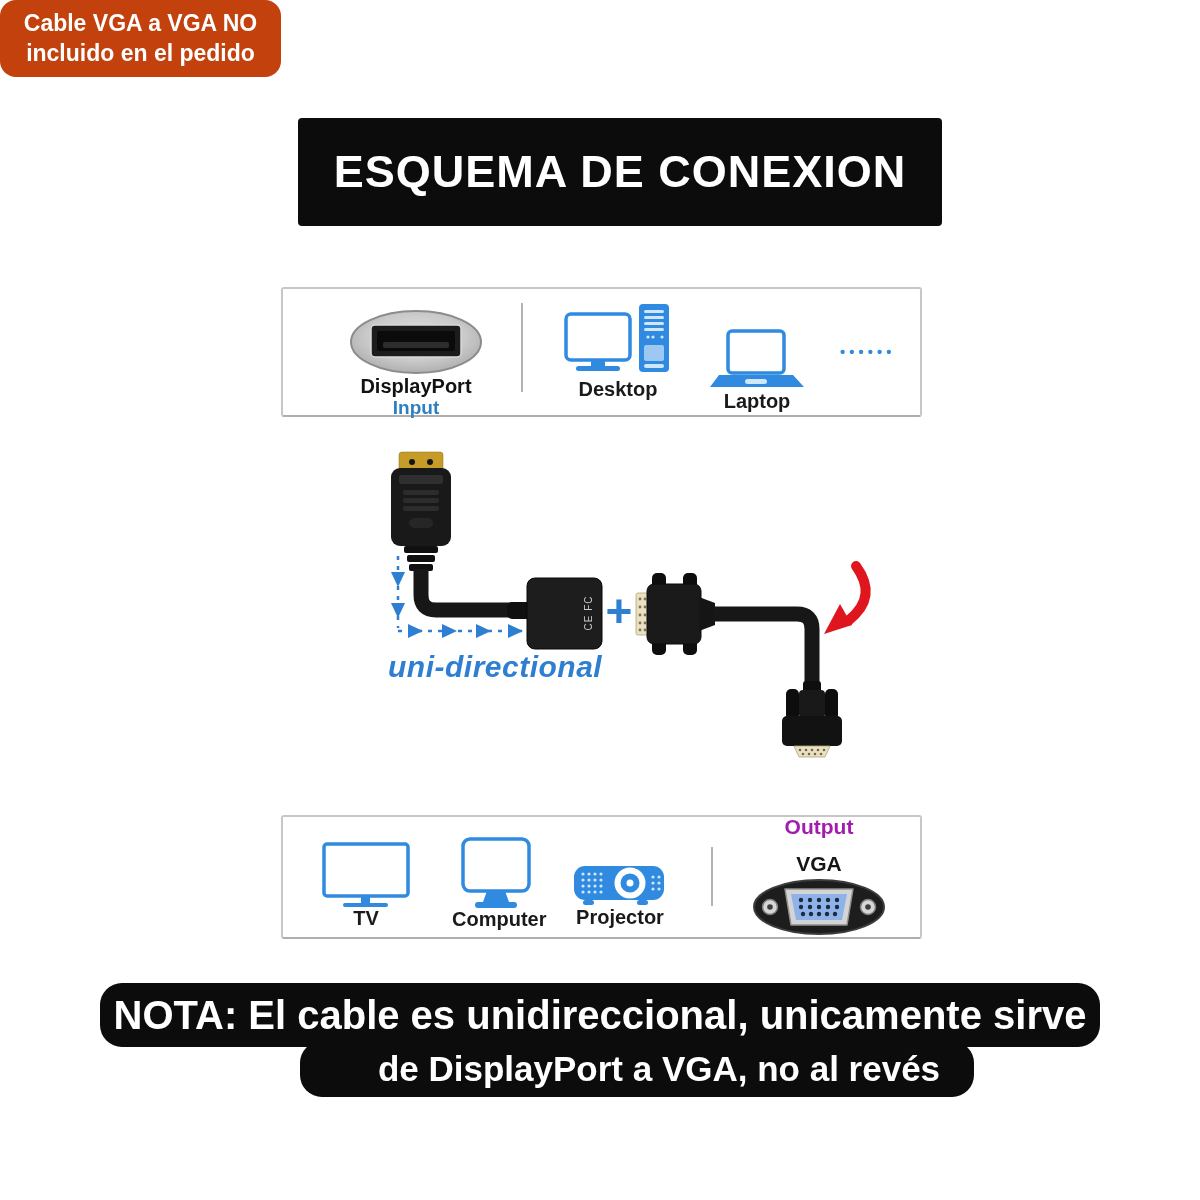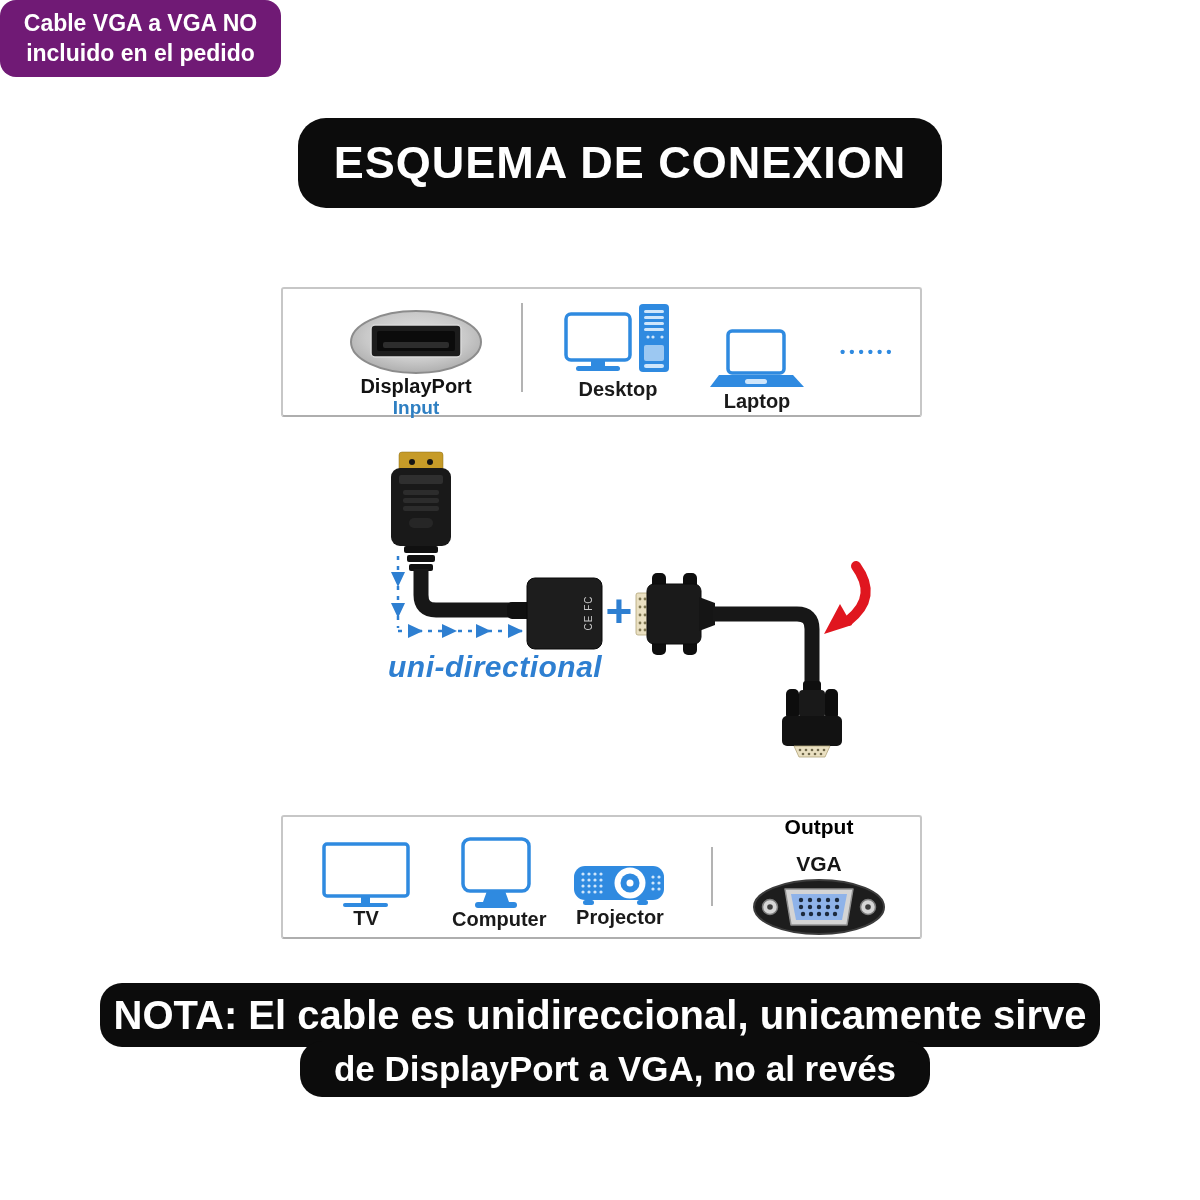--- a/index.html
+++ b/index.html
@@ -5,23 +5,23 @@
   html,body{margin:0;padding:0;background:#ffffff;}
   .canvas{
     position:relative;width:1200px;height:1200px;background:#ffffff;overflow:hidden;
     font-family:"Liberation Sans","DejaVu Sans",sans-serif;color:#161616;
   }
   .abs{position:absolute;}
   .banner{
     position:absolute;background:#0c0c0c;color:#ffffff;font-weight:bold;
     display:flex;align-items:center;justify-content:center;white-space:nowrap;
   }
-  #title-banner{left:298px;top:118px;width:644px;height:90px;border-radius:28px;font-size:45px;letter-spacing:1px;}
+  #title-banner{left:298px;top:118px;width:644px;height:108px;border-radius:4px;font-size:45px;letter-spacing:1px;}
   #note-line1{left:100px;top:983px;width:1000px;height:64px;border-radius:22px;font-size:40px;}
-  #note-line2{left:300px;top:1041px;width:630px;height:56px;border-radius:22px;font-size:35px;}
+  #note-line2{left:300px;top:1041px;width:630px;height:56px;border-radius:22px;font-size:35px;padding-left:44px;}
   .frame-box{position:absolute;background:#ffffff;border:2px solid #c7c7c7;border-bottom-color:#aeaeae;border-radius:3px;}
   #input-box{left:281px;top:287px;width:637px;height:126px;}
   #output-box{left:281px;top:815px;width:637px;height:120px;}
   .vdivider{position:absolute;width:2px;background:#b3b3b3;}
   #top-divider{left:521px;top:303px;height:89px;}
   #bottom-divider{left:711px;top:847px;height:59px;}
   .group{position:absolute;text-align:center;line-height:1;}
   #dp-input-group{left:348px;top:310px;width:136px;}
   .port-big-label{font-size:20px;font-weight:bold;color:#121212;margin-top:2px;}
   .port-sub{font-size:19px;font-weight:bold;color:#2e7fc2;margin-top:2px;}
@@ -29,26 +29,26 @@
   #laptop-group{left:704px;top:329px;width:106px;}
   #tv-group{left:320px;top:842px;width:92px;}
   #computer-group{left:452px;top:836px;width:88px;}
   #projector-group{left:568px;top:861px;width:104px;}
   .device-label{font-size:20px;font-weight:bold;color:#1a1a1a;}
   #dots{left:840px;top:344px;font-size:15px;letter-spacing:4px;color:#2f8ae0;font-weight:bold;line-height:16px;}
   #plus-sign{left:598px;top:585px;width:42px;height:52px;line-height:52px;text-align:center;
     font-size:46px;font-weight:bold;color:#2e7fd1;}
   #uni-label{left:388px;top:650px;font-size:30px;font-weight:bold;color:#2e7fd1;letter-spacing:0.5px;font-style:italic;}
   #callout{
-    left:705px;top:487px;width:281px;height:77px;background:#701a75;border-radius:16px;
+    left:705px;top:487px;width:281px;height:77px;background:#c2410c;border-radius:16px;
     color:#ffffff;font-size:23px;font-weight:bold;line-height:1.3;
     display:flex;flex-direction:column;align-items:center;justify-content:center;text-align:center;
   }
   #output-group{left:744px;top:816px;width:150px;}
-  .output-top{font-size:21px;font-weight:bold;color:#000000;}
+  .output-top{font-size:21px;font-weight:bold;color:#a21caf;}
   .output-vga{font-size:21px;font-weight:bold;color:#161616;margin-top:16px;}
   #output-group svg{margin-top:5px;}
   #diagram-svg{position:absolute;left:0;top:0;}
   svg{display:inline-block;vertical-align:top;}
 </style>
 </head>
 <body>
 
 <div class="canvas">
 

